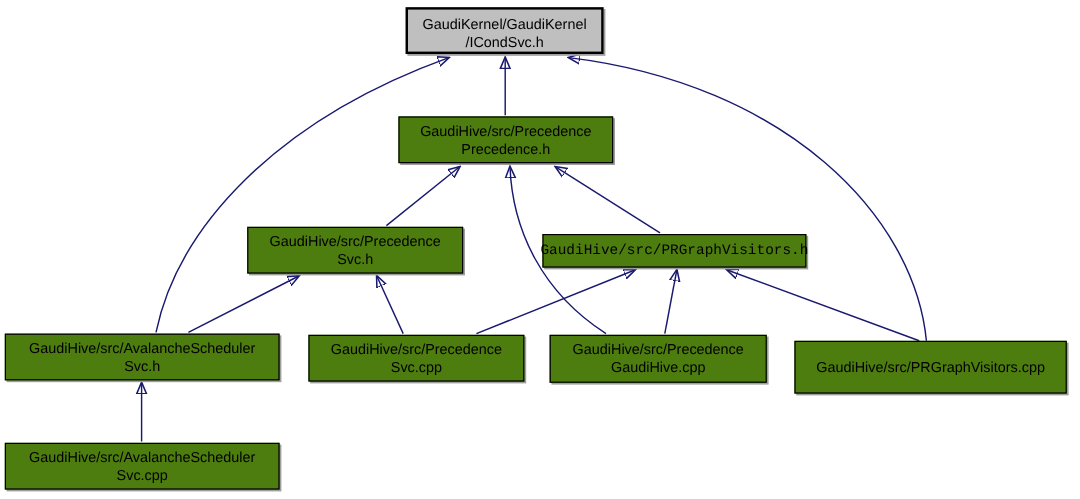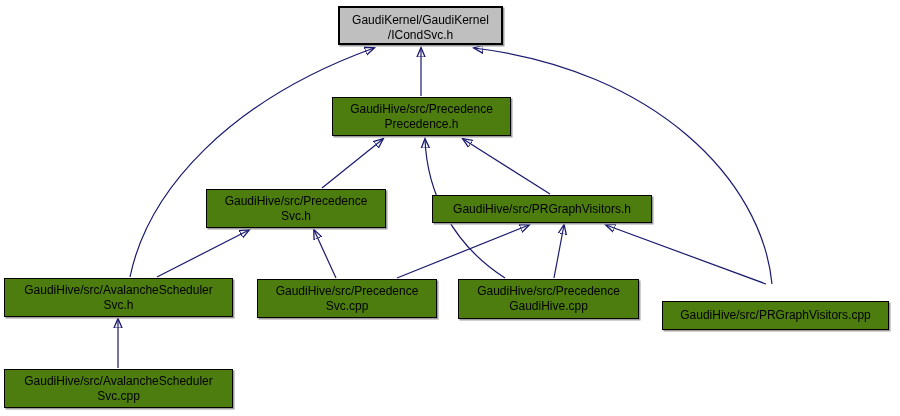--- a/index.html
+++ b/index.html
@@ -84,40 +84,40 @@
   <div class="node" style="left:332px; top:97px; width:179px; height:39px;">
     <span>GaudiHive/src/Precedence</span>
     <span>Precedence.h</span>
   </div>
 
   <div class="node" style="left:206px; top:189px; width:180px; height:39px;">
     <span>GaudiHive/src/Precedence</span>
     <span>Svc.h</span>
   </div>
 
-  <div class="node" style="left:432px; top:195px; width:220px; height:28px;">
+  <div class="node" style="left:452px; top:195px; width:220px; height:28px;font-family:Liberation Mono, monospace;">
     <span>GaudiHive/src/PRGraphVisitors.h</span>
   </div>
 
   <div class="node" style="left:4px; top:278px; width:229px; height:39px;">
     <span>GaudiHive/src/AvalancheScheduler</span>
     <span>Svc.h</span>
   </div>
 
   <div class="node" style="left:257px; top:279px; width:180px; height:39px;">
     <span>GaudiHive/src/Precedence</span>
     <span>Svc.cpp</span>
   </div>
 
   <div class="node" style="left:458px; top:279px; width:181px; height:40px;">
     <span>GaudiHive/src/Precedence</span>
     <span>GaudiHive.cpp</span>
   </div>
 
-  <div class="node" style="left:662px; top:301px; width:227px; height:29px;">
+  <div class="node" style="left:662px; top:284px; width:227px; height:44px;">
     <span>GaudiHive/src/PRGraphVisitors.cpp</span>
   </div>
 
   <div class="node" style="left:4px; top:369px; width:229px; height:39px;">
     <span>GaudiHive/src/AvalancheScheduler</span>
     <span>Svc.cpp</span>
   </div>
 
 </div>
 

